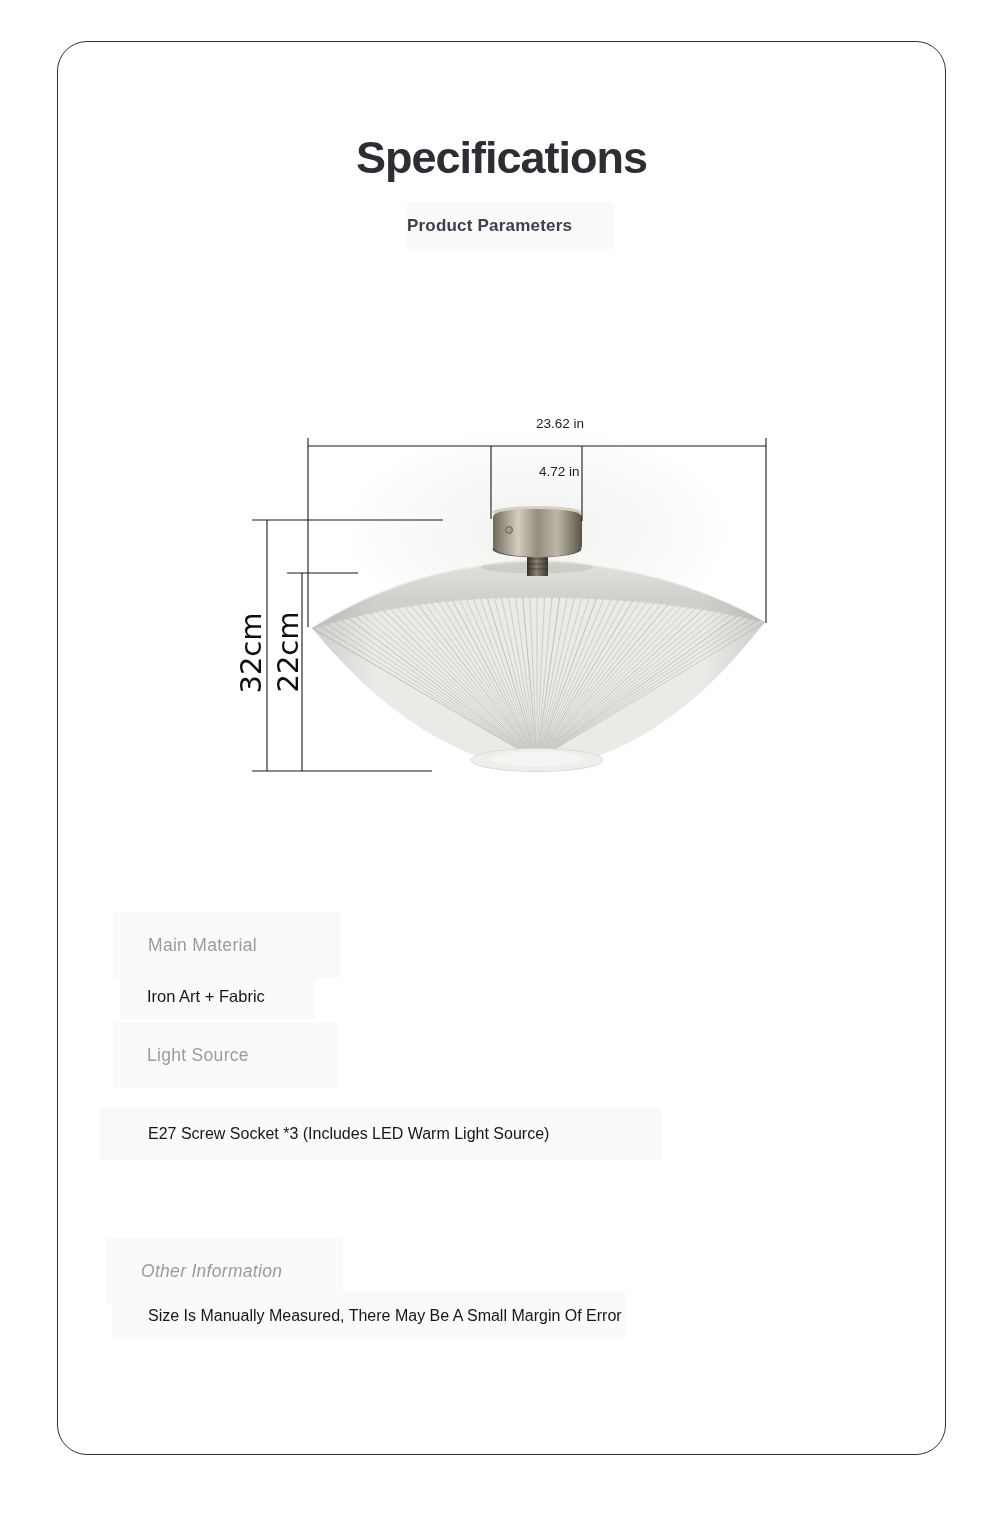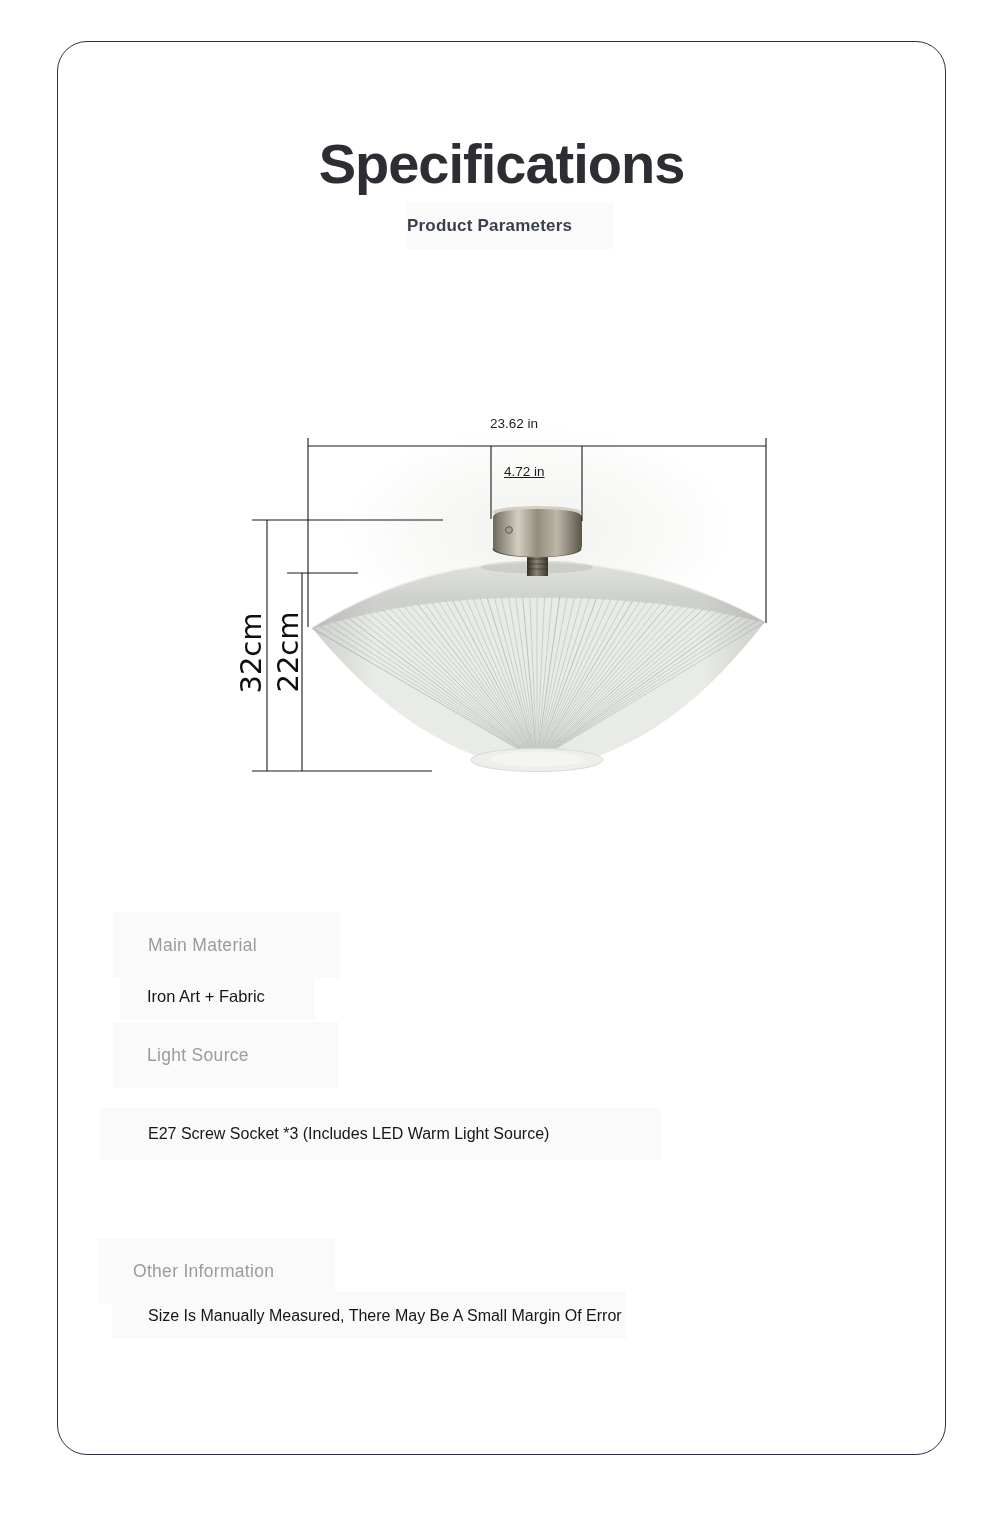--- a/index.html
+++ b/index.html
@@ -1,25 +1,25 @@
 <!DOCTYPE html>
 <html><head>
 <meta charset="utf-8">
 <style>
   html,body{margin:0;padding:0;background:#ffffff;}
   body{width:1000px;height:1532px;position:relative;font-family:"Liberation Sans",sans-serif;overflow:hidden;}
   .abs{position:absolute;}
   .card{left:57px;top:41px;width:887px;height:1412px;border:1.5px solid #2b3142;border-radius:30px;background:#ffffff;}
-  .page-title{left:57px;top:133px;width:889px;text-align:center;font-size:56px;line-height:1.1;font-weight:800;letter-spacing:-1px;color:#2d2d33;}
+  .page-title{left:57px;top:133px;width:889px;text-align:center;font-size:45px;line-height:1.1;font-weight:800;letter-spacing:-1px;color:#2d2d33;}
   .tile{background:#fafafa;display:flex;align-items:center;}
   .subtitle-tile{left:407px;top:202px;width:206px;height:47px;justify-content:flex-start;}
   .page-subtitle{font-size:17px;font-weight:700;color:#3a3f4e;letter-spacing:.2px;}
   .spec-label{font-size:17.5px;color:#9b9b9b;letter-spacing:.3px;}
   .spec-value{font-size:16.5px;color:#161616;}
-  .dim-label{color:#1d1d1d;font-size:13.5px;}
+  .dim-label{color:#1d1d1d;font-size:13.5px;margin-left:46px;}
   .dim-rot{font-family:"DejaVu Sans",sans-serif;font-size:29px;color:#0e0e0e;transform:translate(-50%,-50%) rotate(-90deg);white-space:nowrap;}
   svg.lamp{left:0;top:0;pointer-events:none;}
 </style>
 </head>
 <body>
 
 <div class="abs card"></div>
 
 <svg class="abs lamp" width="1000" height="1532" viewBox="0 0 1000 1532" xmlns="http://www.w3.org/2000/svg">
   <defs>
@@ -155,36 +155,36 @@
 
   <path d="M308 438 V627 M766 438 V623 M308 446 H766 M491 446 V519 M582 446 V521 M252 520 H443 M267 520 V771 M287 573 H358 M302 573 V771 M252 771 H432" fill="none" stroke="#1b1b1b" stroke-width="1.1"></path>
 </svg>
 
 <div class="abs page-title">Specifications</div>
 <div class="abs tile subtitle-tile">
   <span class="page-subtitle">Product Parameters</span>
 </div>
 
 <div class="abs dim-label" style="left:490px;top:416px;">23.62 in</div>
-<div class="abs dim-label" style="left:504px;top:464px;text-decoration:underline;">4.72 in</div>
+<div class="abs dim-label" style="left:493px;top:464px;">4.72 in</div>
 <div class="abs dim-rot" style="left:251px;top:653px;">32cm</div>
 <div class="abs dim-rot" style="left:288px;top:652px;">22cm</div>
 
 <div class="abs tile" style="left:113px;top:912px;width:192px;height:66px;padding-left:35px;">
   <span class="spec-label">Main Material</span>
 </div>
 <div class="abs tile" style="left:120px;top:973px;width:168px;height:47px;padding-left:27px;text-align:right;">
   <span class="spec-value">Iron Art + Fabric</span>
 </div>
 
 <div class="abs tile" style="left:113px;top:1022px;width:192px;height:66px;padding-left:34px;">
   <span class="spec-label">Light Source</span>
 </div>
 <div class="abs tile" style="left:100px;top:1108px;width:513px;height:52px;padding-left:48px;">
   <span class="spec-value" style="font-size:16px;">E27 Screw Socket *3 (Includes LED Warm Light Source)</span>
 </div>
 
-<div class="abs tile" style="left:98px;top:1238px;width:202px;height:66px;padding-left:35px;">
+<div class="abs tile" style="left:106px;top:1238px;width:202px;height:66px;padding-left:35px;font-style:italic;">
   <span class="spec-label">Other Information</span>
 </div>
 <div class="abs tile" style="left:112px;top:1292px;width:478px;height:47px;padding-left:36px;text-align:center;">
   <span class="spec-value" style="font-size:16px;">Size Is Manually Measured, There May Be A Small Margin Of Error</span>
 </div>
 
 </body></html>

